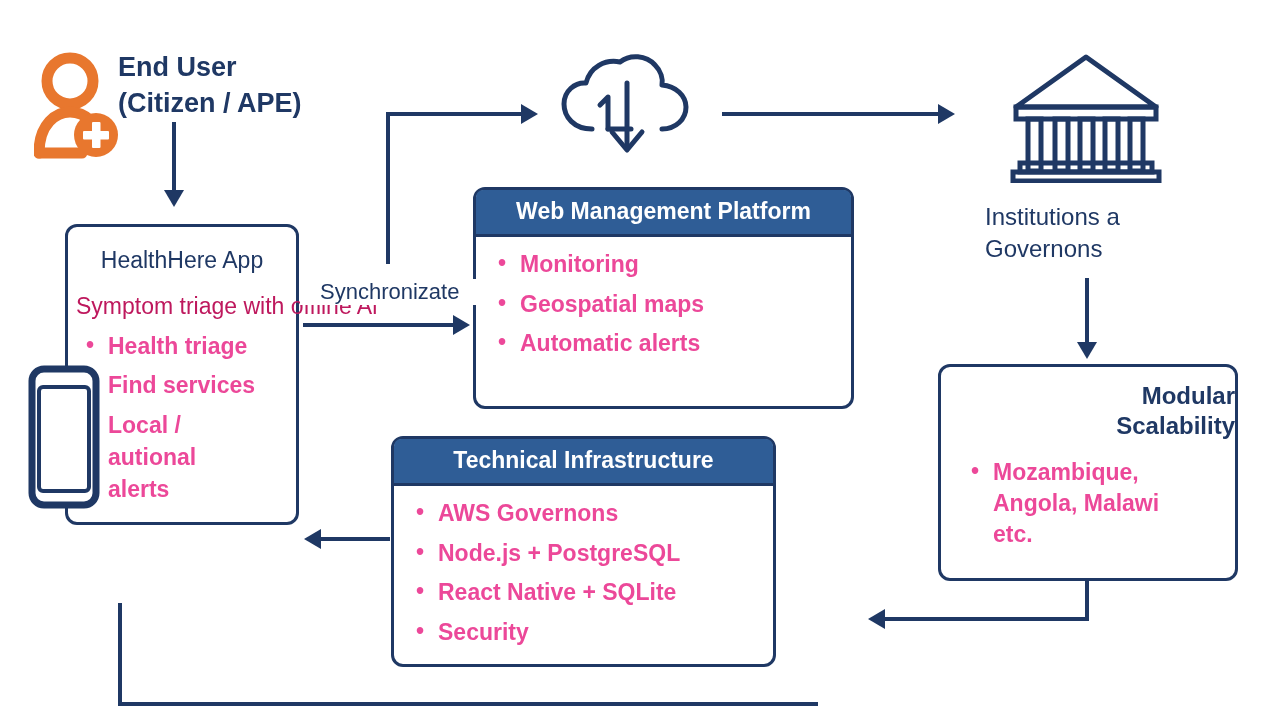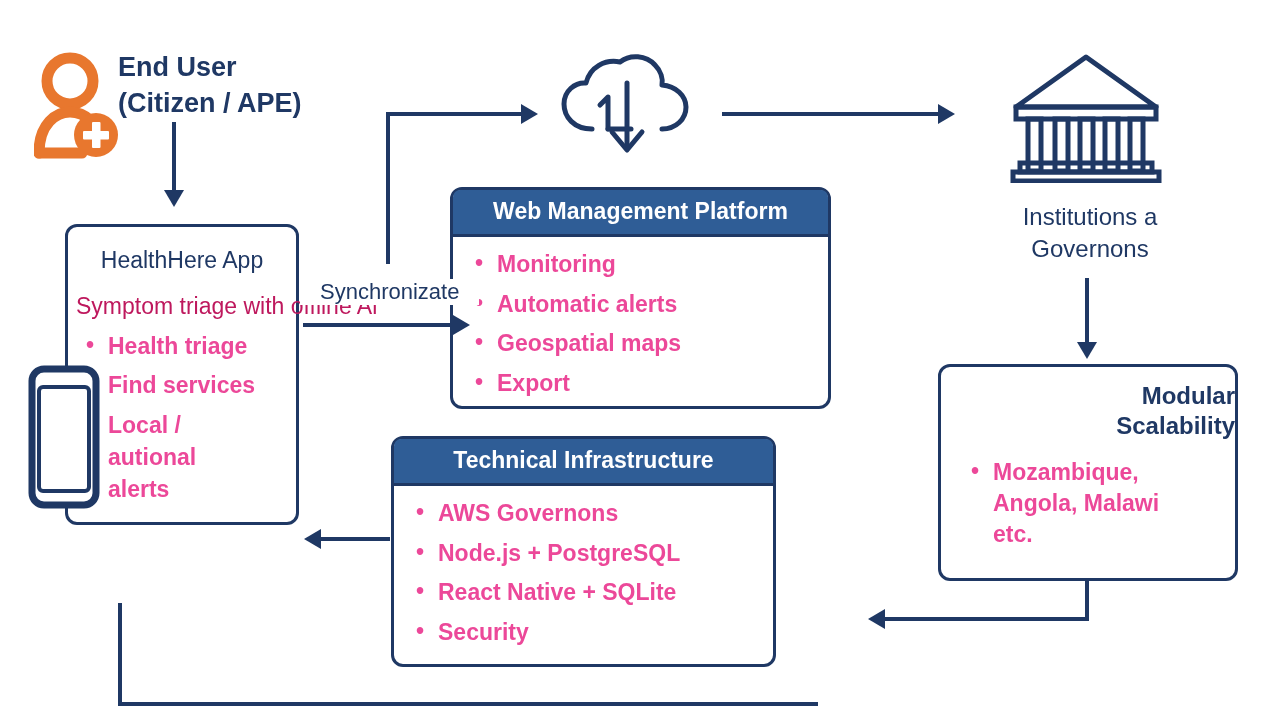--- a/index.html
+++ b/index.html
@@ -23,21 +23,21 @@
     left: 118px; top: 32px;
     font-size: 27px;
     font-weight: bold;
     line-height: 1.35;
     color: #1F3864;
     white-space: nowrap;
   }
   .label-institutions {
     left: 985px; top: 184px;
     width: 210px;
-    text-align: center;
+    text-align: left;
     font-size: 24px;
     line-height: 1.35;
     color: #1F3864;
   }
   .label-sync {
     left: 300px; top: 262px;
     font-size: 22px;
     color: #1F3864;
     white-space: nowrap;
     background: #ffffff;
@@ -106,21 +106,21 @@
     font-weight: normal;
     color: #be185d;
     line-height: 1.25;
     white-space: nowrap;
   }
   #app-list { margin-left: 14px; margin-top: 10px; }
   #app-list li { white-space: pre-line; }
 
   
   #wmp-box {
-    left: 450px; top: 170px;
+    left: 473px; top: 170px;
     width: 381px; height: 222px;
   }
   
   #ti-box {
     left: 391px; top: 419px;
     width: 385px; height: 231px;
   }
   
   #ms-box {
     left: 938px; top: 347px;
@@ -230,23 +230,22 @@
 autional
 alerts</li>
     </ul>
   </div>
 
   <div class="abs box" id="wmp-box">
     <div class="box-header">Web Management Platform</div>
     <div class="box-body">
       <ul class="blist">
         <li>Monitoring</li>
+        <li>Geospatial maps</li>
         <li>Automatic alerts</li>
-        <li>Geospatial maps</li>
-        <li>Export</li>
       </ul>
     </div>
   </div>
 
   <div class="abs box" id="ti-box">
     <div class="box-header">Technical Infrastructure</div>
     <div class="box-body">
       <ul class="blist">
         <li>AWS Governons</li>
         <li>Node.js + PostgreSQL</li>

